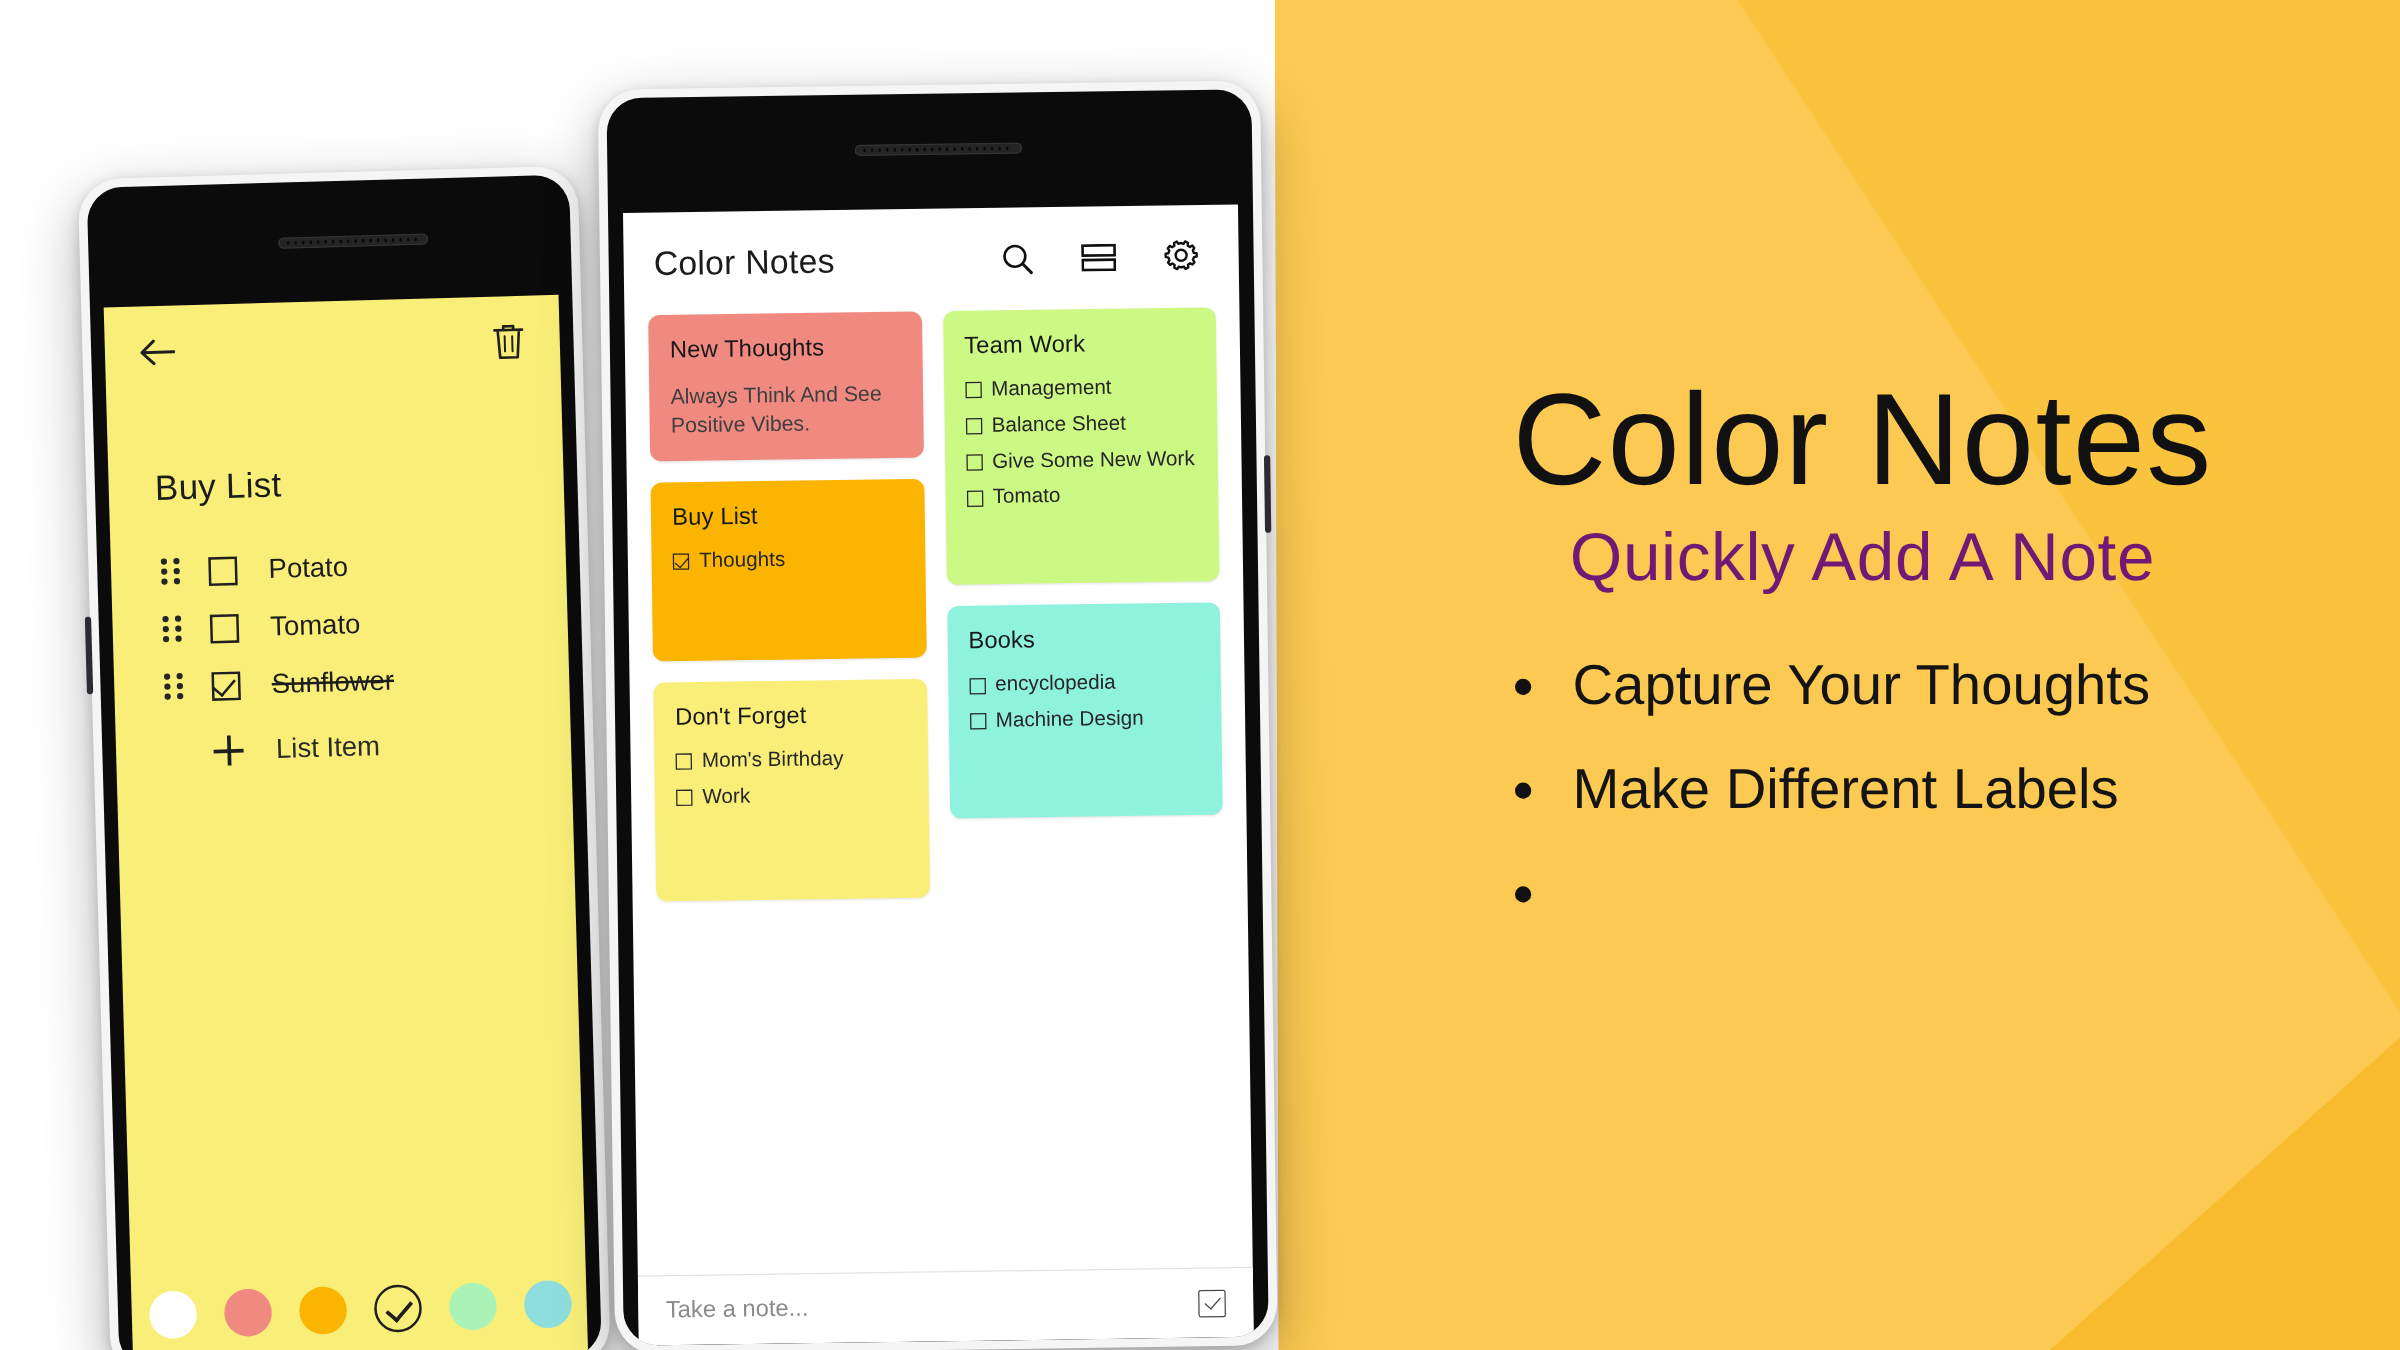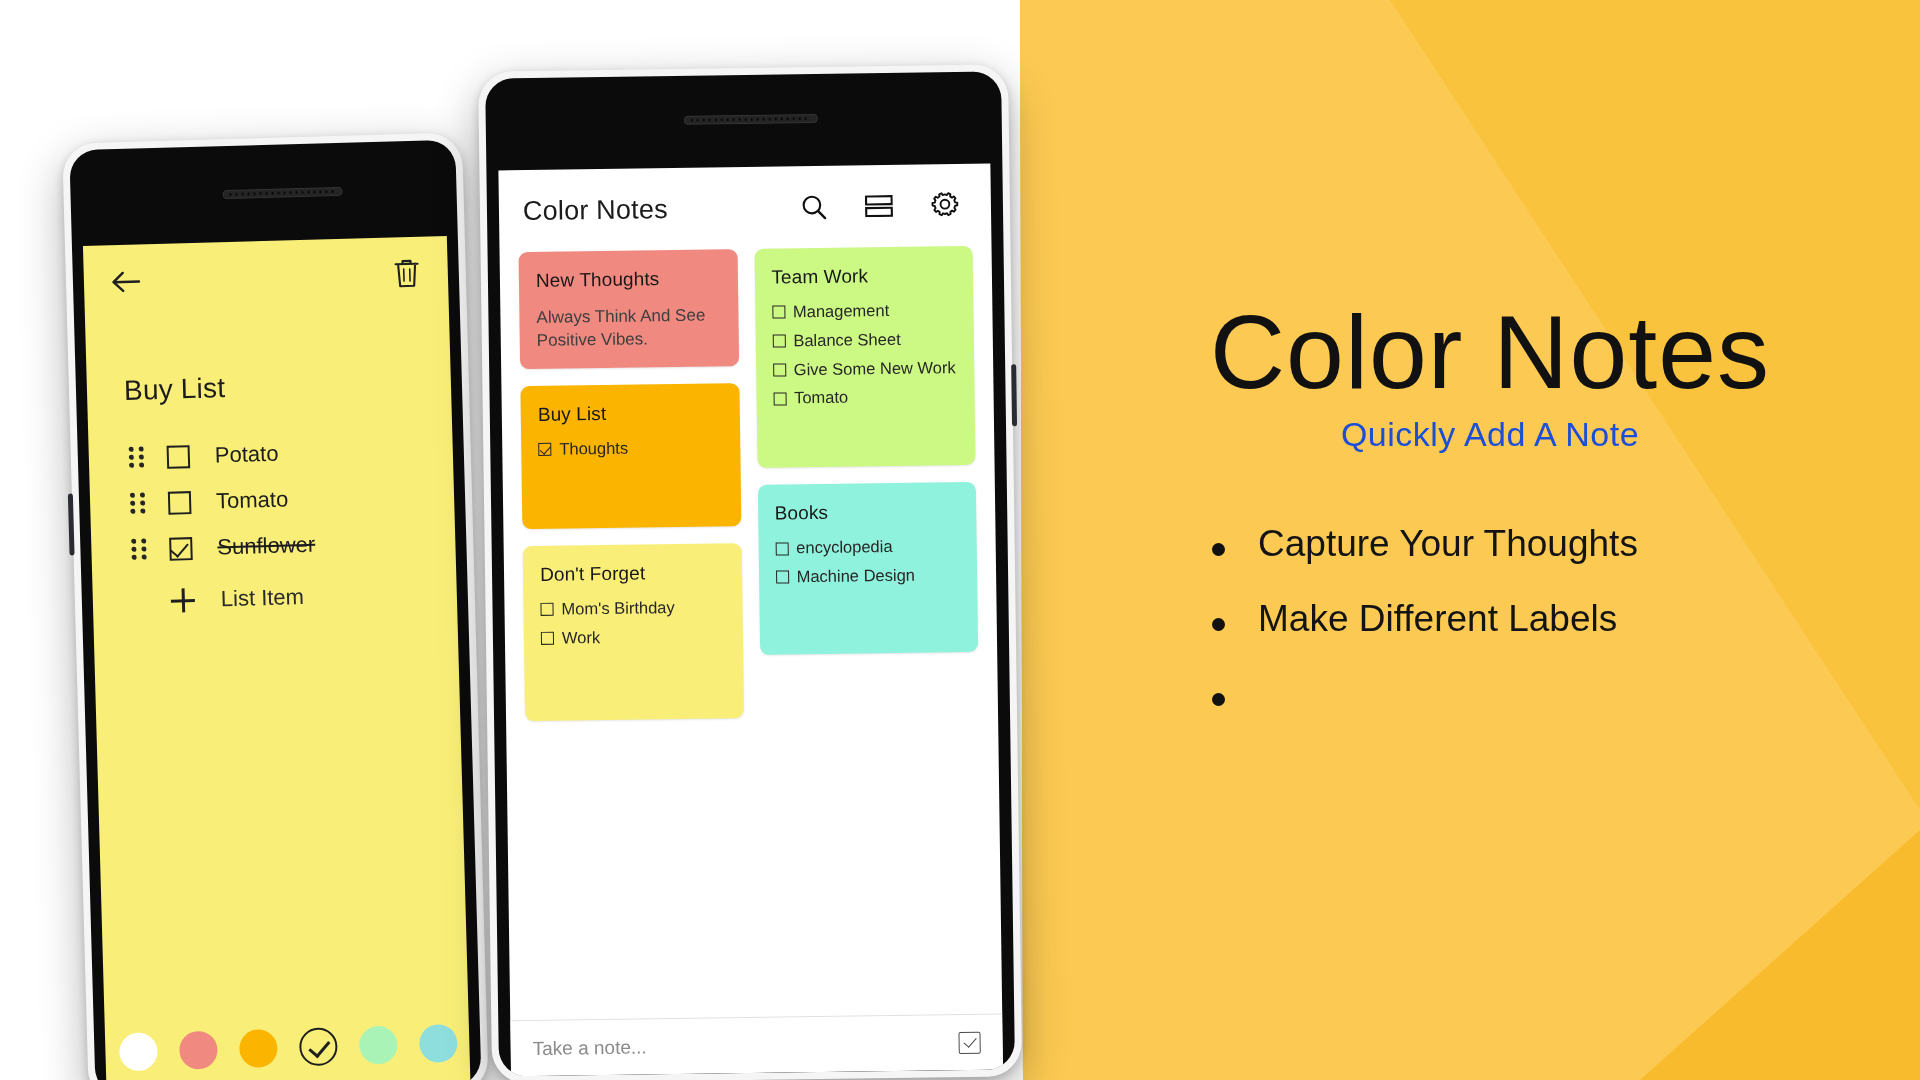--- a/index.html
+++ b/index.html
@@ -50,34 +50,34 @@
     font-weight: 300;
     letter-spacing: 1px;
     line-height: 1;
     color: #111111;
     white-space: nowrap;
   }
   .promo-sub {
     position: absolute;
     left: 0; top: 415px; width: 860px;
     text-align: center;
-    font-size: 34px;
+    font-size: 54px;
     font-weight: 300;
     letter-spacing: 0.5px;
-    color: #1d4ed8;
+    color: #701a75;
     white-space: nowrap;
   }
   .promo-bullets {
     position: absolute;
     left: 152px; top: 525px; width: 700px;
     list-style: none;
   }
   .promo-bullets li {
     position: relative;
-    font-size: 37px;
+    font-size: 45px;
     font-weight: 300;
     color: #141414;
     line-height: 1;
     padding-left: 46px;
     margin-bottom: 38px;
     white-space: nowrap;
   }
   .promo-bullets li .bullet-dot {
     position: absolute;
     left: 0; top: 18px;

